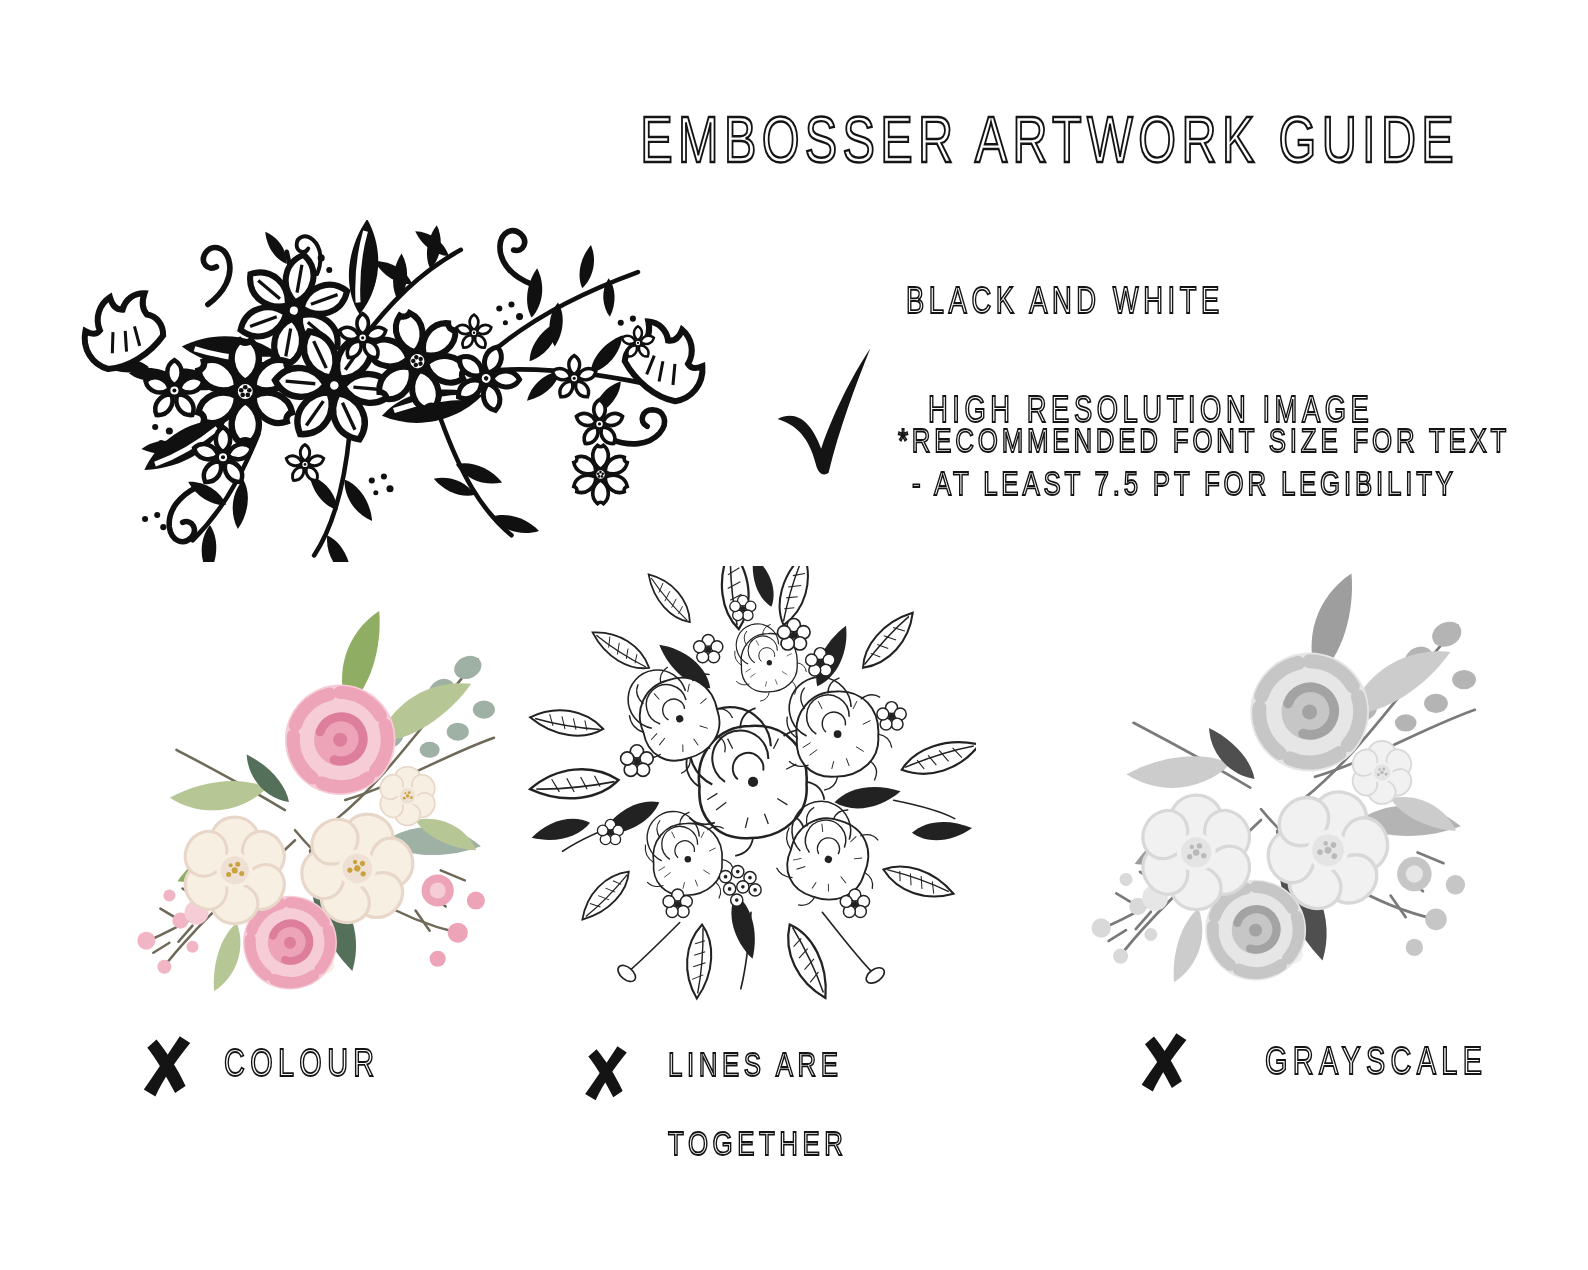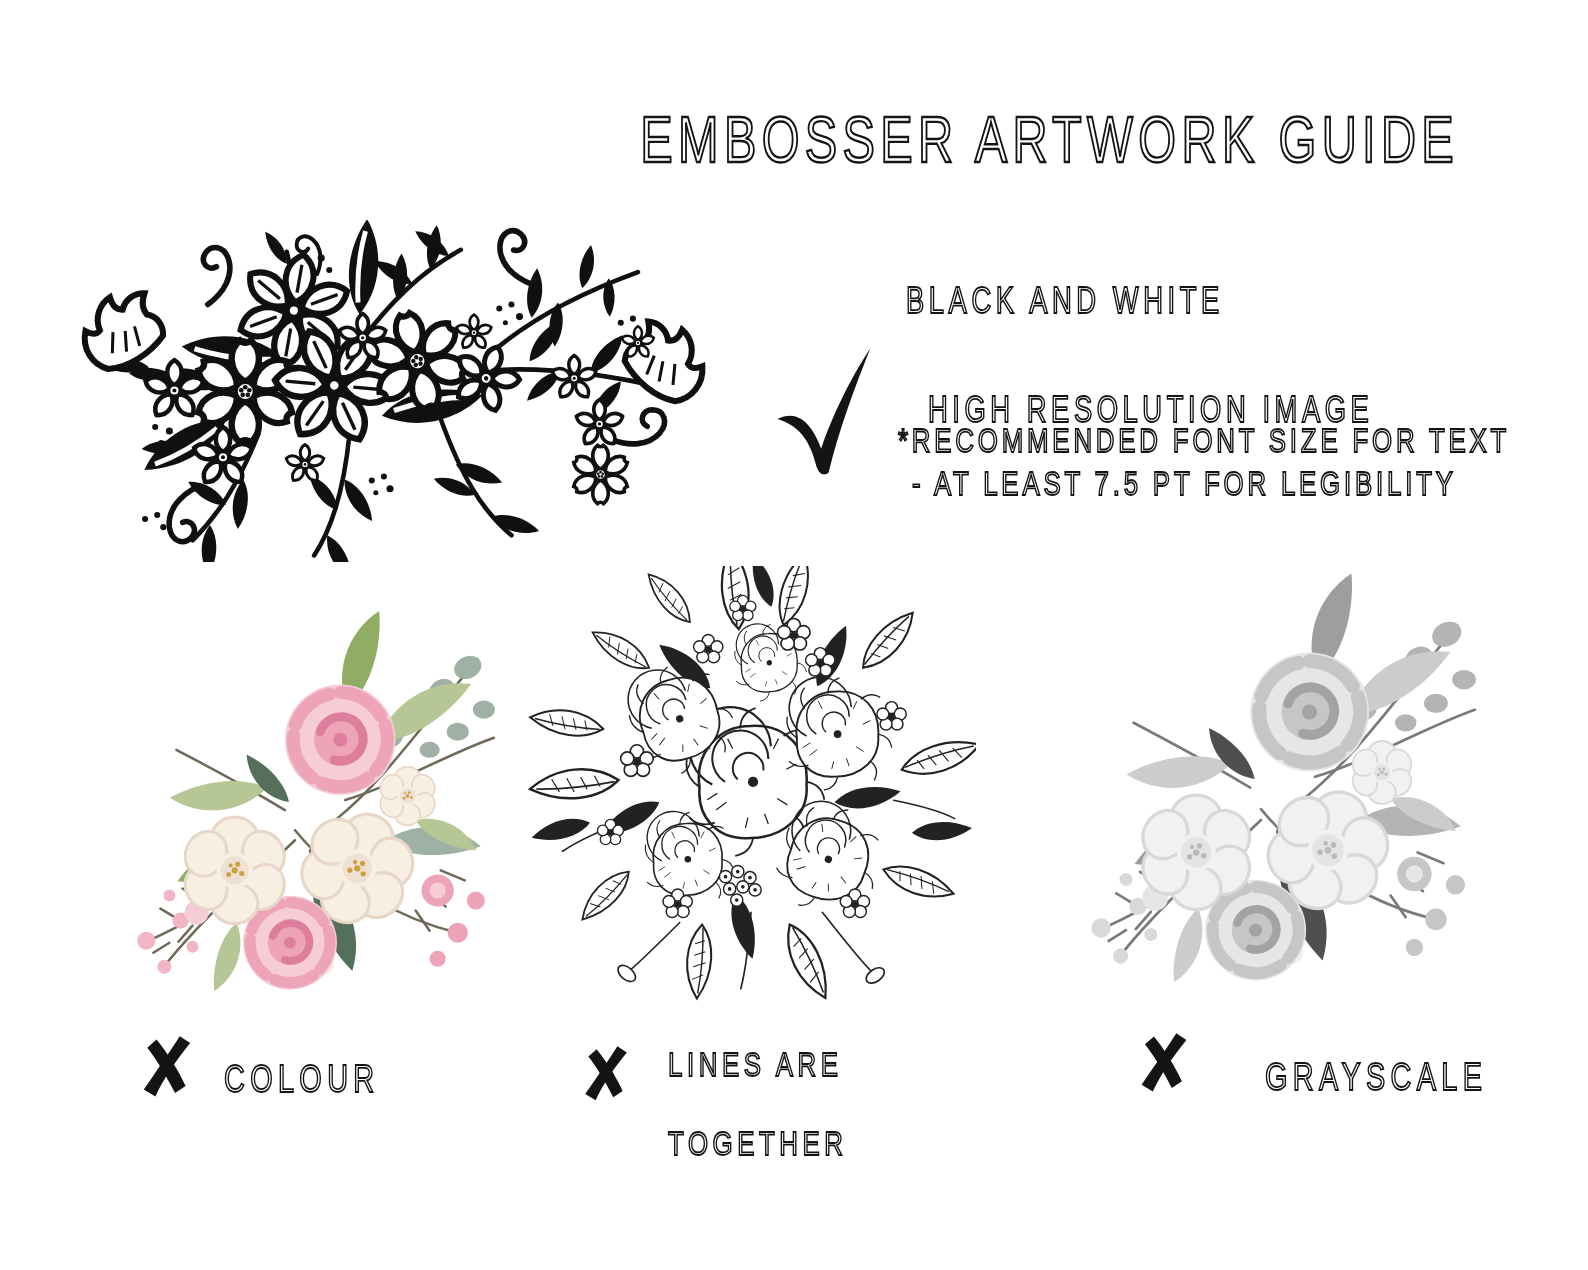--- a/index.html
+++ b/index.html
@@ -19,21 +19,21 @@
   .title-wrap{position:absolute; top:108px; left:0; width:100%; text-align:right;}
   .title-wrap .t{
     font-size:64px; letter-spacing:7px; font-weight:400; line-height:1;
     -webkit-text-stroke:2.4px #141414;
   }
 
   .abs{position:absolute; line-height:1;}
   .req{font-size:36px; letter-spacing:6px;}
   .note{font-size:34px; letter-spacing:5px;}
 
-  .lbl{font-size:38px; letter-spacing:7px;margin-top:16px;}
+  .lbl{font-size:38px; letter-spacing:7px;}
   .lbl-m{font-size:34px; letter-spacing:6px; line-height:47px;}
   .lbl-m .row{height:47px;margin-top:32px;}
 
   figure{margin:0;}
   svg{display:block;}
 </style>
 </head>
 <body>
 
 <div class="page">

